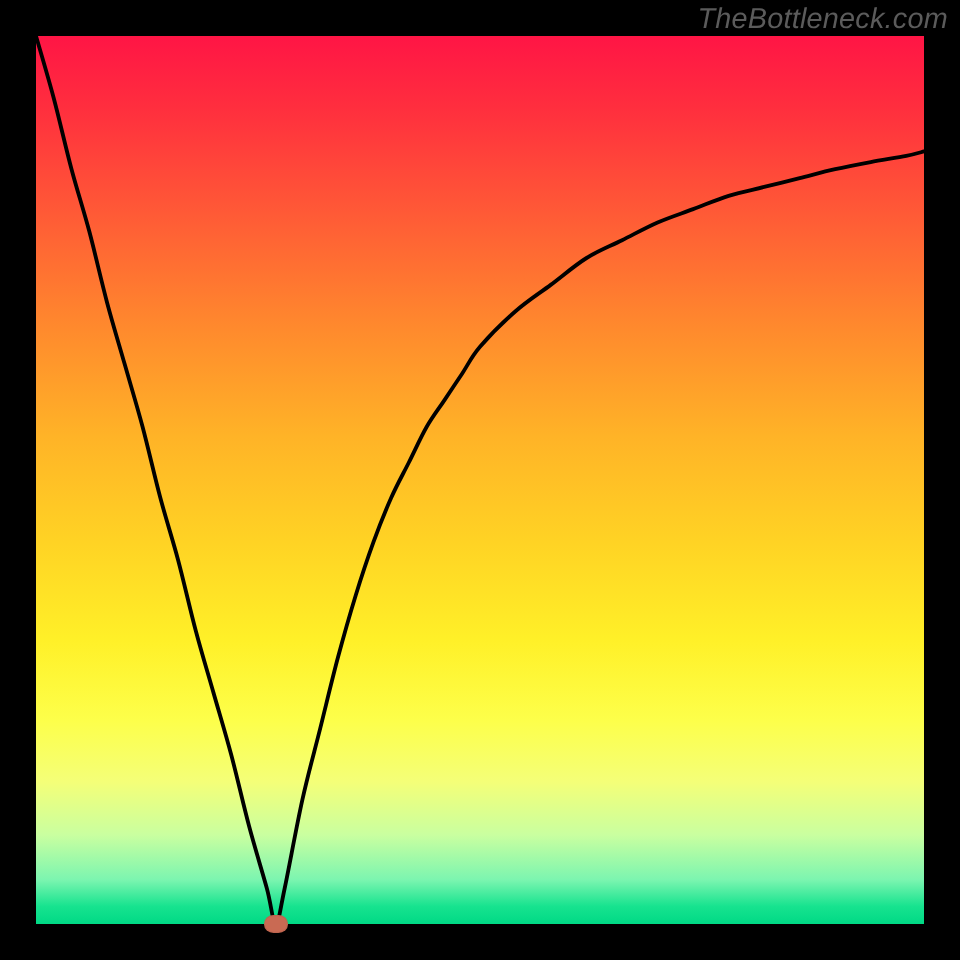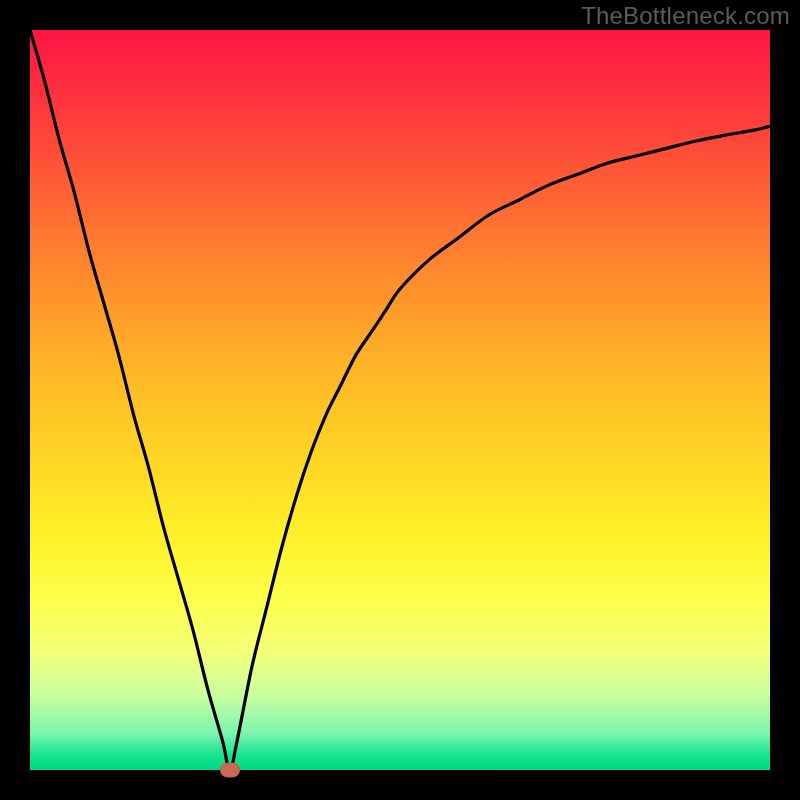--- a/index.html
+++ b/index.html
@@ -19,20 +19,21 @@
   }
   .watermark {
     position: absolute;
     top: 2px;
     right: 10px;
     color: #5b5b5b;
     font-size: 24px;
     font-family: Arial, Helvetica, sans-serif;
     letter-spacing: 0.2px;
     z-index: 5;
+    font-style: italic;
   }
   .plot-area {
     position: absolute;
     left: 30px;
     top: 30px;
     width: 740px;
     height: 740px;
     
     background: linear-gradient(to bottom,
       #ff1545 0%,

